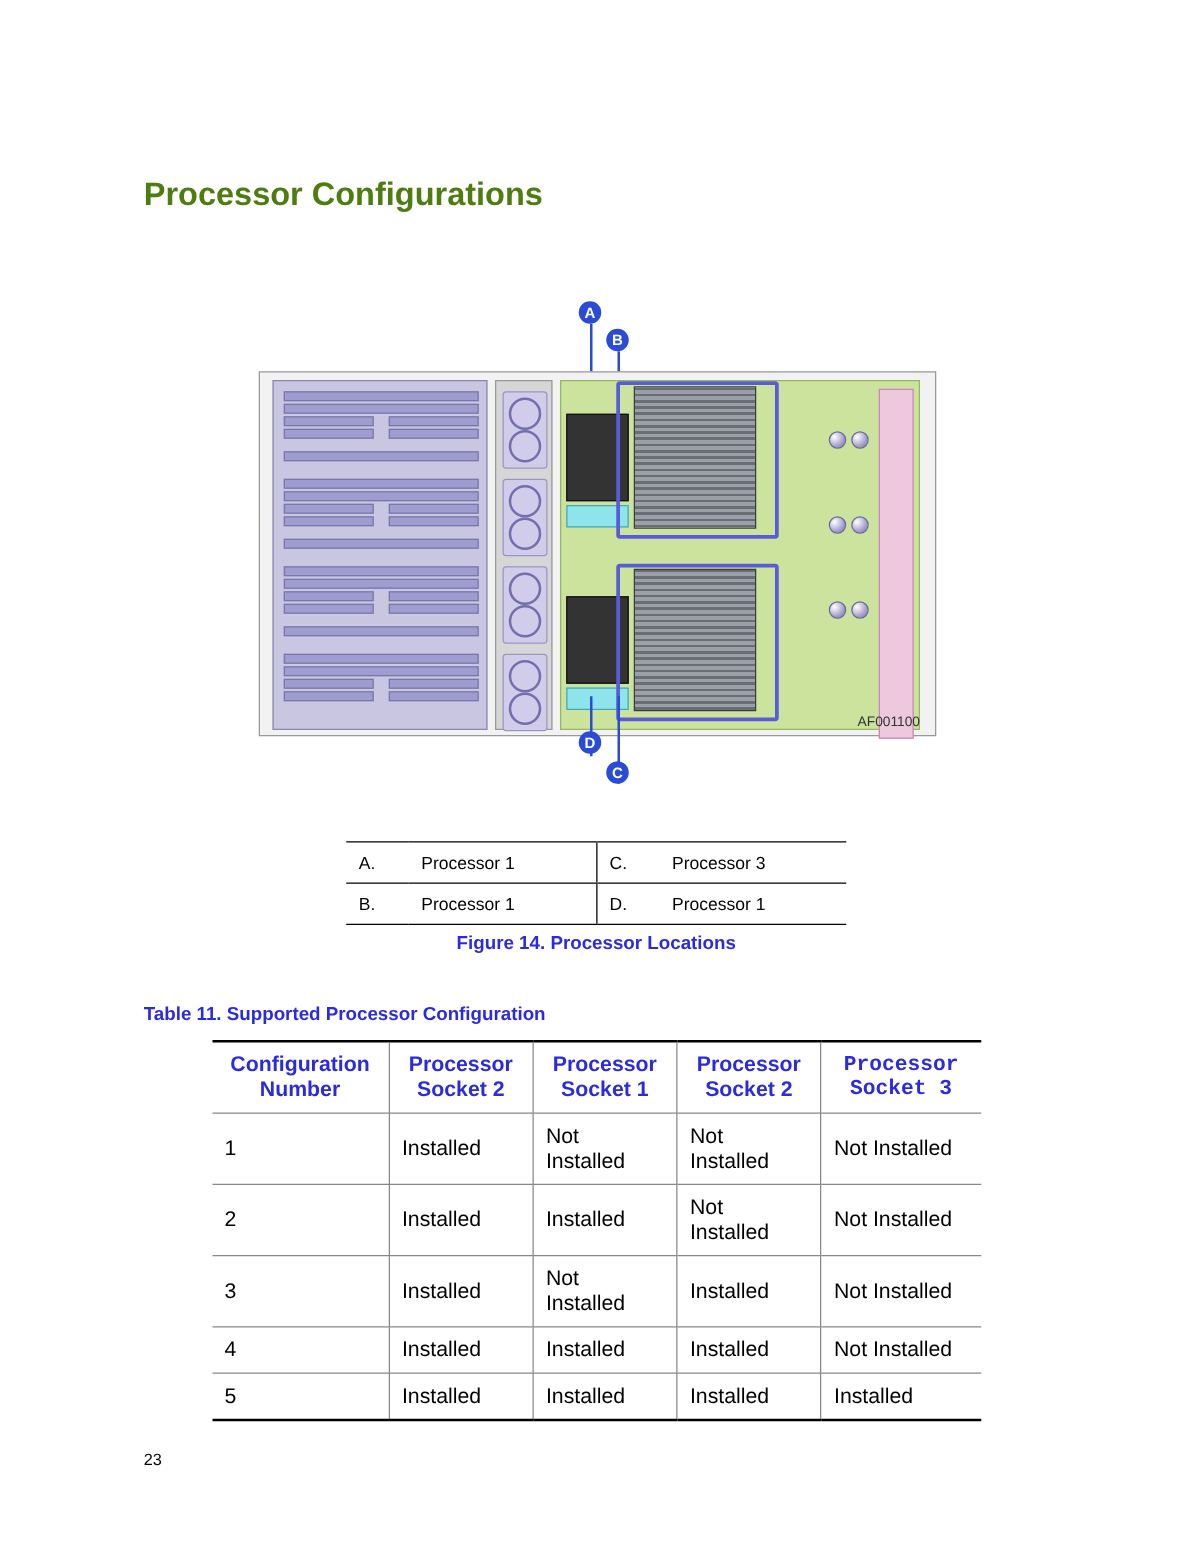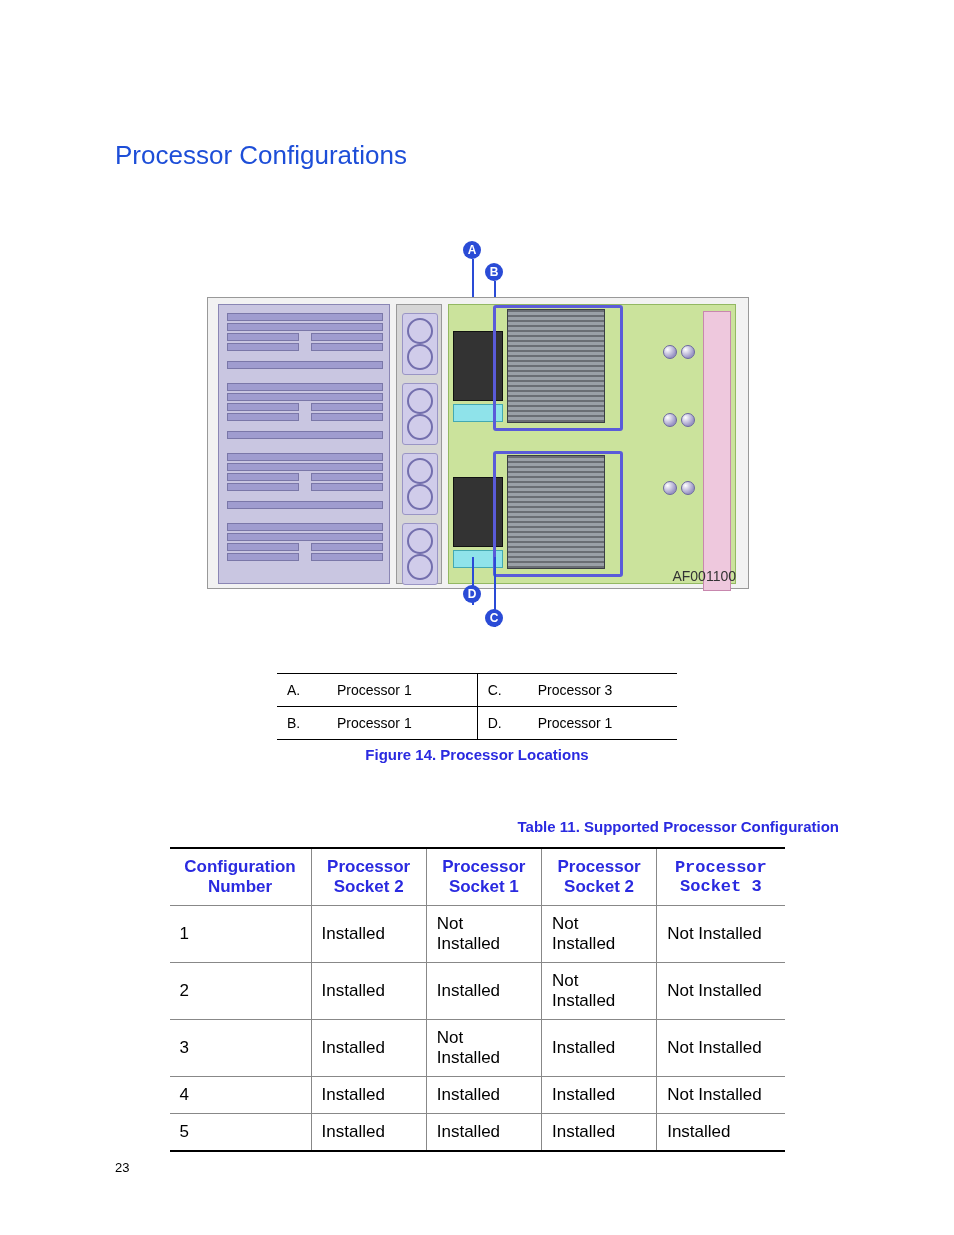--- a/index.html
+++ b/index.html
@@ -9,43 +9,43 @@
     background: #fff;
     color: #000;
     width: 954px;
     height: 1235px;
     position: relative;
   }
   .page {
     padding: 140px 115px 0 115px;
   }
   h1.section-heading {
-    color: #1d4ed8;
+    color: #4d7c0f;
     font-size: 26px;
-    font-weight: normal;
+    font-weight: bold;
     margin: 0 0 70px 0;
   }
   .diagram-wrap {
     width: 540px;
     margin: 0 auto 10px auto;
     position: relative;
   }
   .figure-caption {
     color: #2a2ae0;
     font-size: 15px;
     font-weight: bold;
     text-align: center;
     margin-top: 6px;
   }
   .table-caption {
     color: #2a2ae0;
     font-size: 15px;
     font-weight: bold;
-    text-align: right;
-    margin: 55px 0 12px 0;
+    text-align: left;
+    margin: 40px 0 12px 0;
   }
 
   
   .legend-table {
     width: 400px;
     margin: 40px auto 0 auto;
     border-collapse: collapse;
     font-size: 14px;
   }
   .legend-table td {
@@ -226,21 +226,21 @@
     position: absolute;
     width: 12px; height: 12px;
     border-radius: 50%;
     background: radial-gradient(circle at 30% 30%, #fff, #9a95c5 70%);
     border: 1px solid #6b67a0;
   }
   .diag-id {
     position: absolute;
     right: 12px;
     bottom: 4px;
-    font-size: 14px;
+    font-size: 11px;
     color: #333;
     text-align: right;
   }
 </style>
 </head>
 <body>
 
 <div class="page">
   <h1 class="section-heading">Processor Configurations</h1>
 

